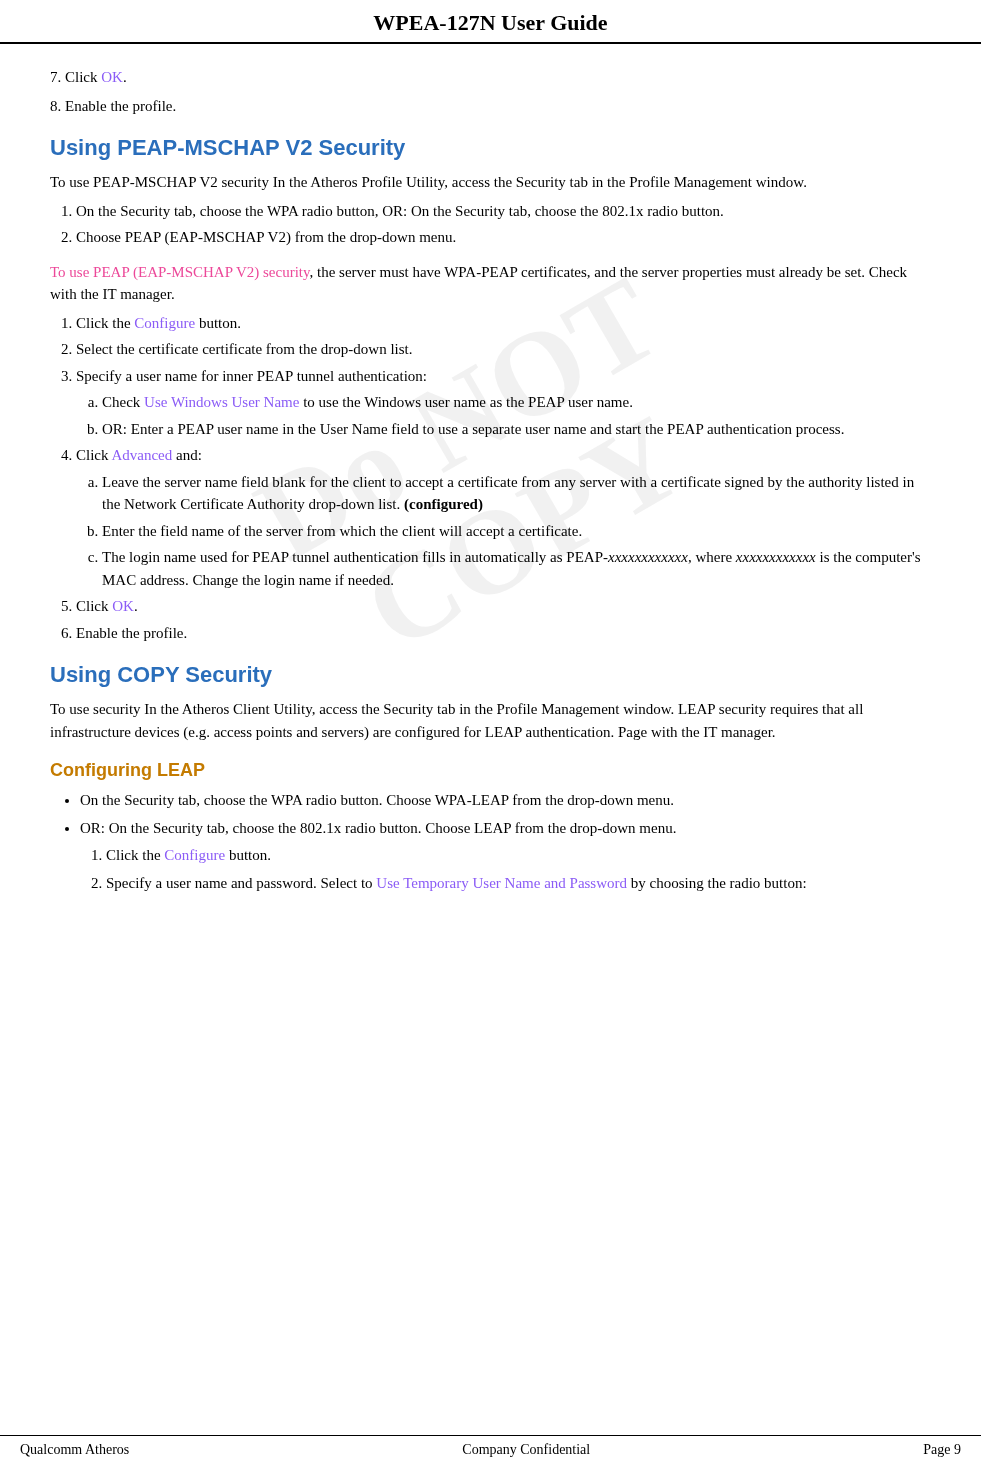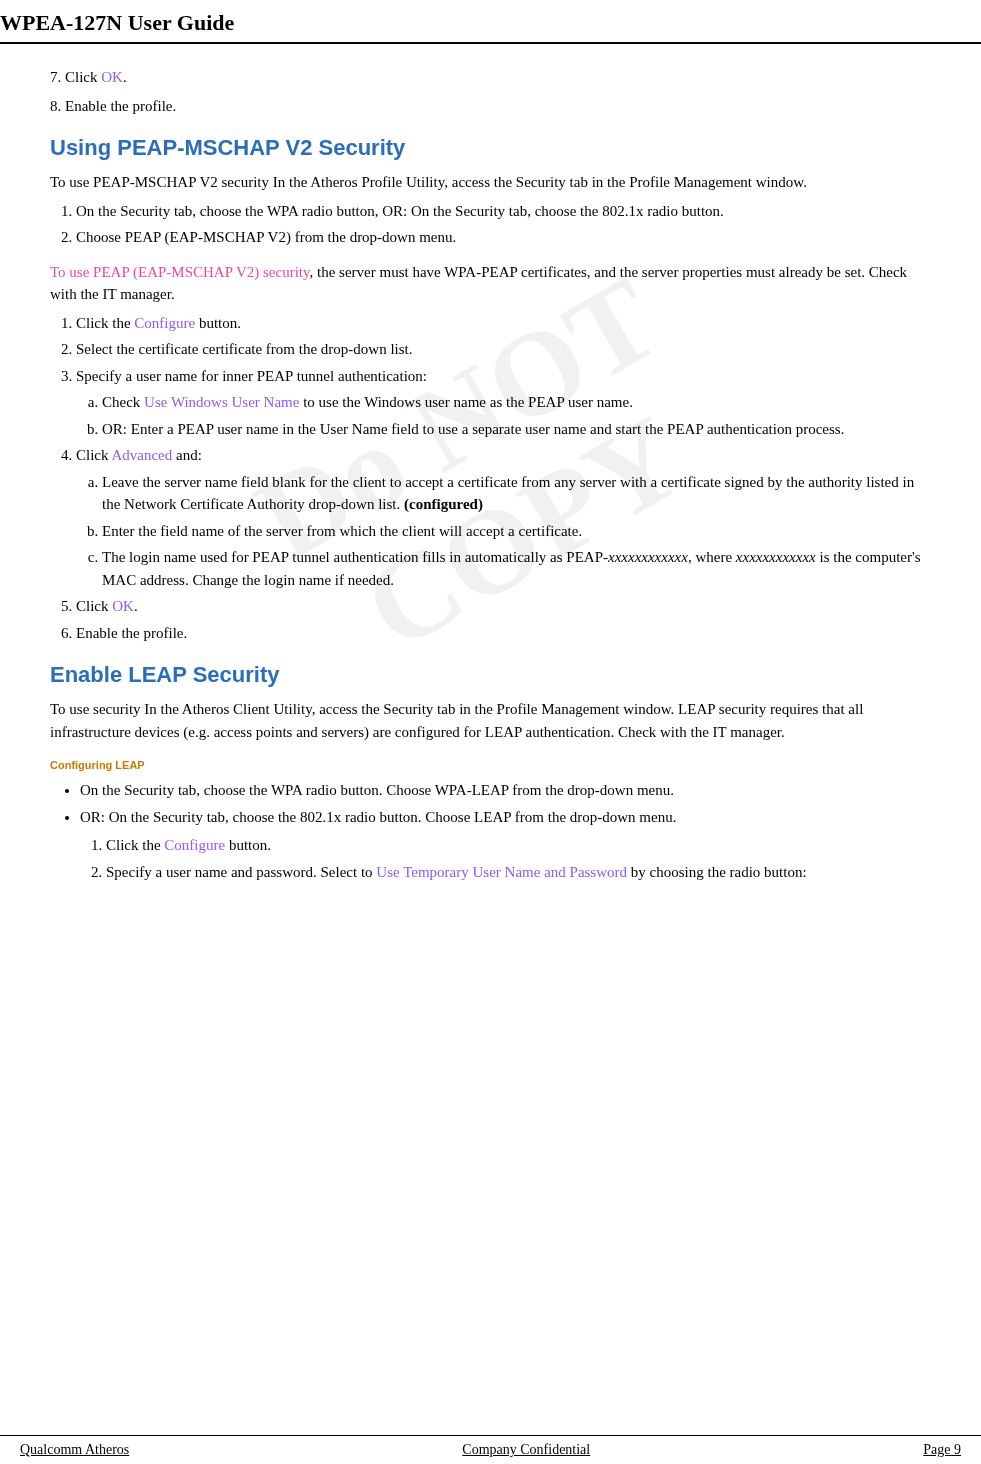--- a/index.html
+++ b/index.html
@@ -8,40 +8,40 @@
       min-height: 1464px;
       font-family: "Times New Roman", Times, serif;
       font-size: 15px;
       color: #000;
       background: #fff;
       position: relative;
     }
 
     
     .page-header {
+      text-align: center;
       padding: 10px 0 6px 0;
       border-bottom: 2px solid #000;
     }
     .page-header h1 {
       font-size: 22px;
       font-weight: bold;
     }
 
     
     .page-footer {
       position: absolute;
       bottom: 0;
       left: 0;
       right: 0;
       border-top: 1px solid #000;
       display: flex;
       justify-content: space-between;
       padding: 6px 20px;
       font-size: 14px;
-      text-decoration: underline;
     }
 
     
     .content {
       padding: 10px 50px 50px 50px;
       position: relative;
     }
 
     
     .watermark {
@@ -68,21 +68,21 @@
     .section-heading {
       color: #2a6ebb;
       font-size: 22px;
       font-weight: bold;
       margin: 18px 0 10px 0;
       font-family: Arial, sans-serif;
     }
 
     .sub-heading {
       color: #c47b00;
-      font-size: 11px;
+      font-size: 18px;
       font-weight: bold;
       margin: 14px 0 4px 0;
       font-family: Arial, sans-serif;
     }
 
     p {
       margin: 6px 0;
       line-height: 1.5;
     }
 
@@ -169,23 +169,23 @@
             <li>Enter the field name of the server from which the client will accept a certificate.</li>
             <li>The login name used for PEAP tunnel authentication fills in automatically as PEAP-<span class="italic-text">xxxxxxxxxxxx</span>, where <span class="italic-text">xxxxxxxxxxxx</span> is the computer's MAC address. Change the login name if needed.</li>
           </ol>
         </li>
         <li>Click <span class="link-color">OK</span>.</li>
         <li>Enable the profile.</li>
       </ol>
     </div>
 
     <div>
-      <h2 class="section-heading">Enable LEAP Security</h2>
-
-      <p>To use security In the Atheros Client Utility, access the Security tab in the Profile Management window. LEAP security requires that all infrastructure devices (e.g. access points and servers) are configured for LEAP authentication. Check with the IT manager.</p>
+      <h2 class="section-heading">Using COPY Security</h2>
+
+      <p>To use security In the Atheros Client Utility, access the Security tab in the Profile Management window. LEAP security requires that all infrastructure devices (e.g. access points and servers) are configured for LEAP authentication. Page with the IT manager.</p>
 
       <p class="sub-heading" style="margin-top:14px;">Configuring LEAP</p>
 
       <ul>
         <li>On the Security tab, choose the WPA radio button. Choose WPA-LEAP from the drop-down menu.</li>
         <li>OR: On the Security tab, choose the 802.1x radio button. Choose LEAP from the drop-down menu.
           <ol style="margin-top:4px;">
             <li>Click the <span class="link-color">Configure</span> button.</li>
             <li>Specify a user name and password. Select to <span class="link-color">Use Temporary User Name and Password</span> by choosing the radio button:</li>
           </ol>

